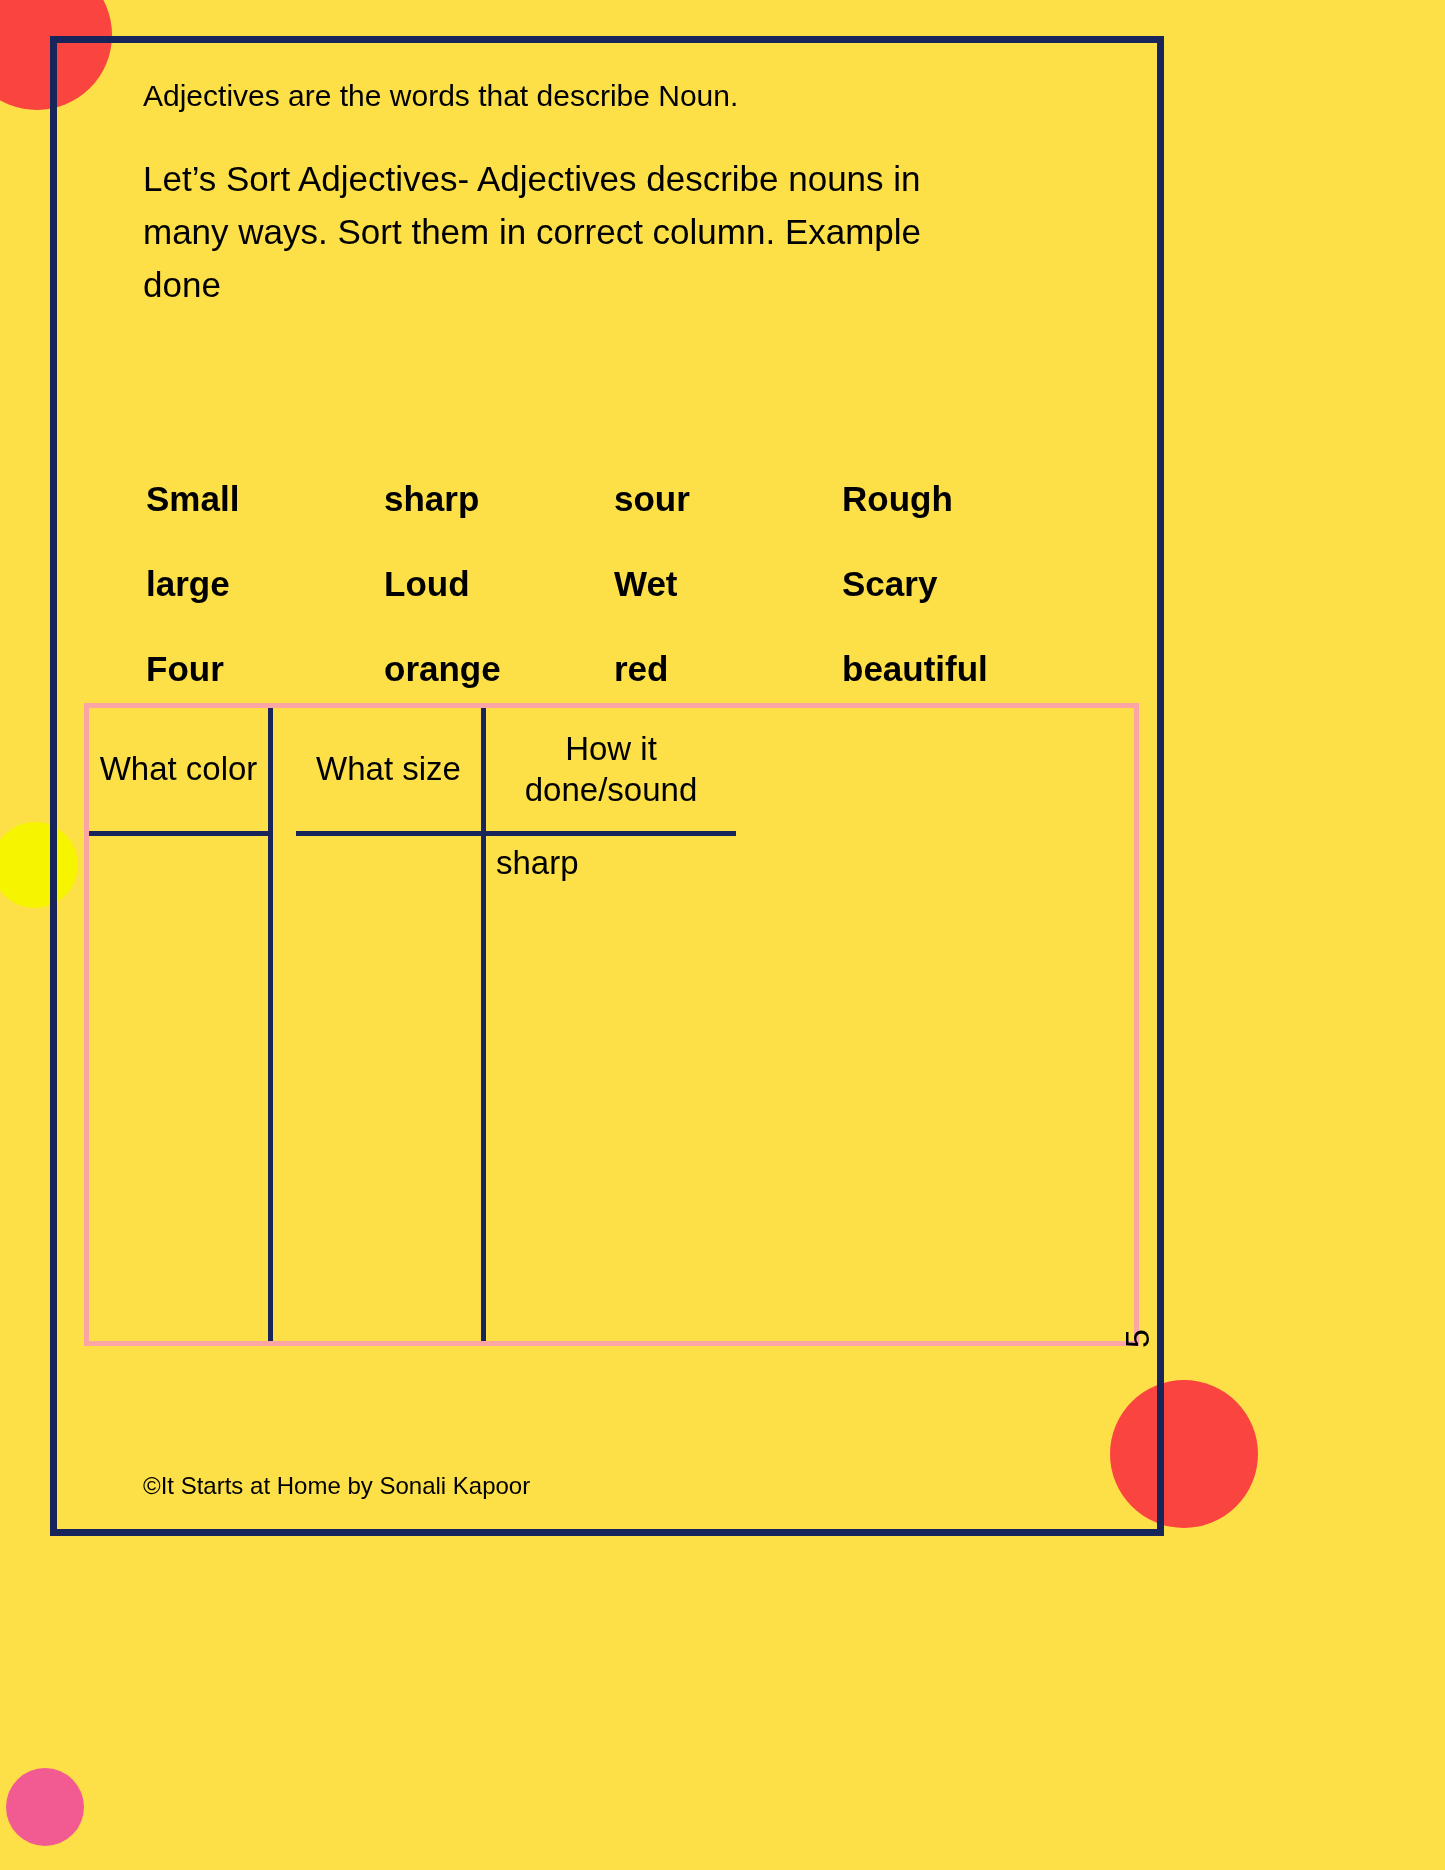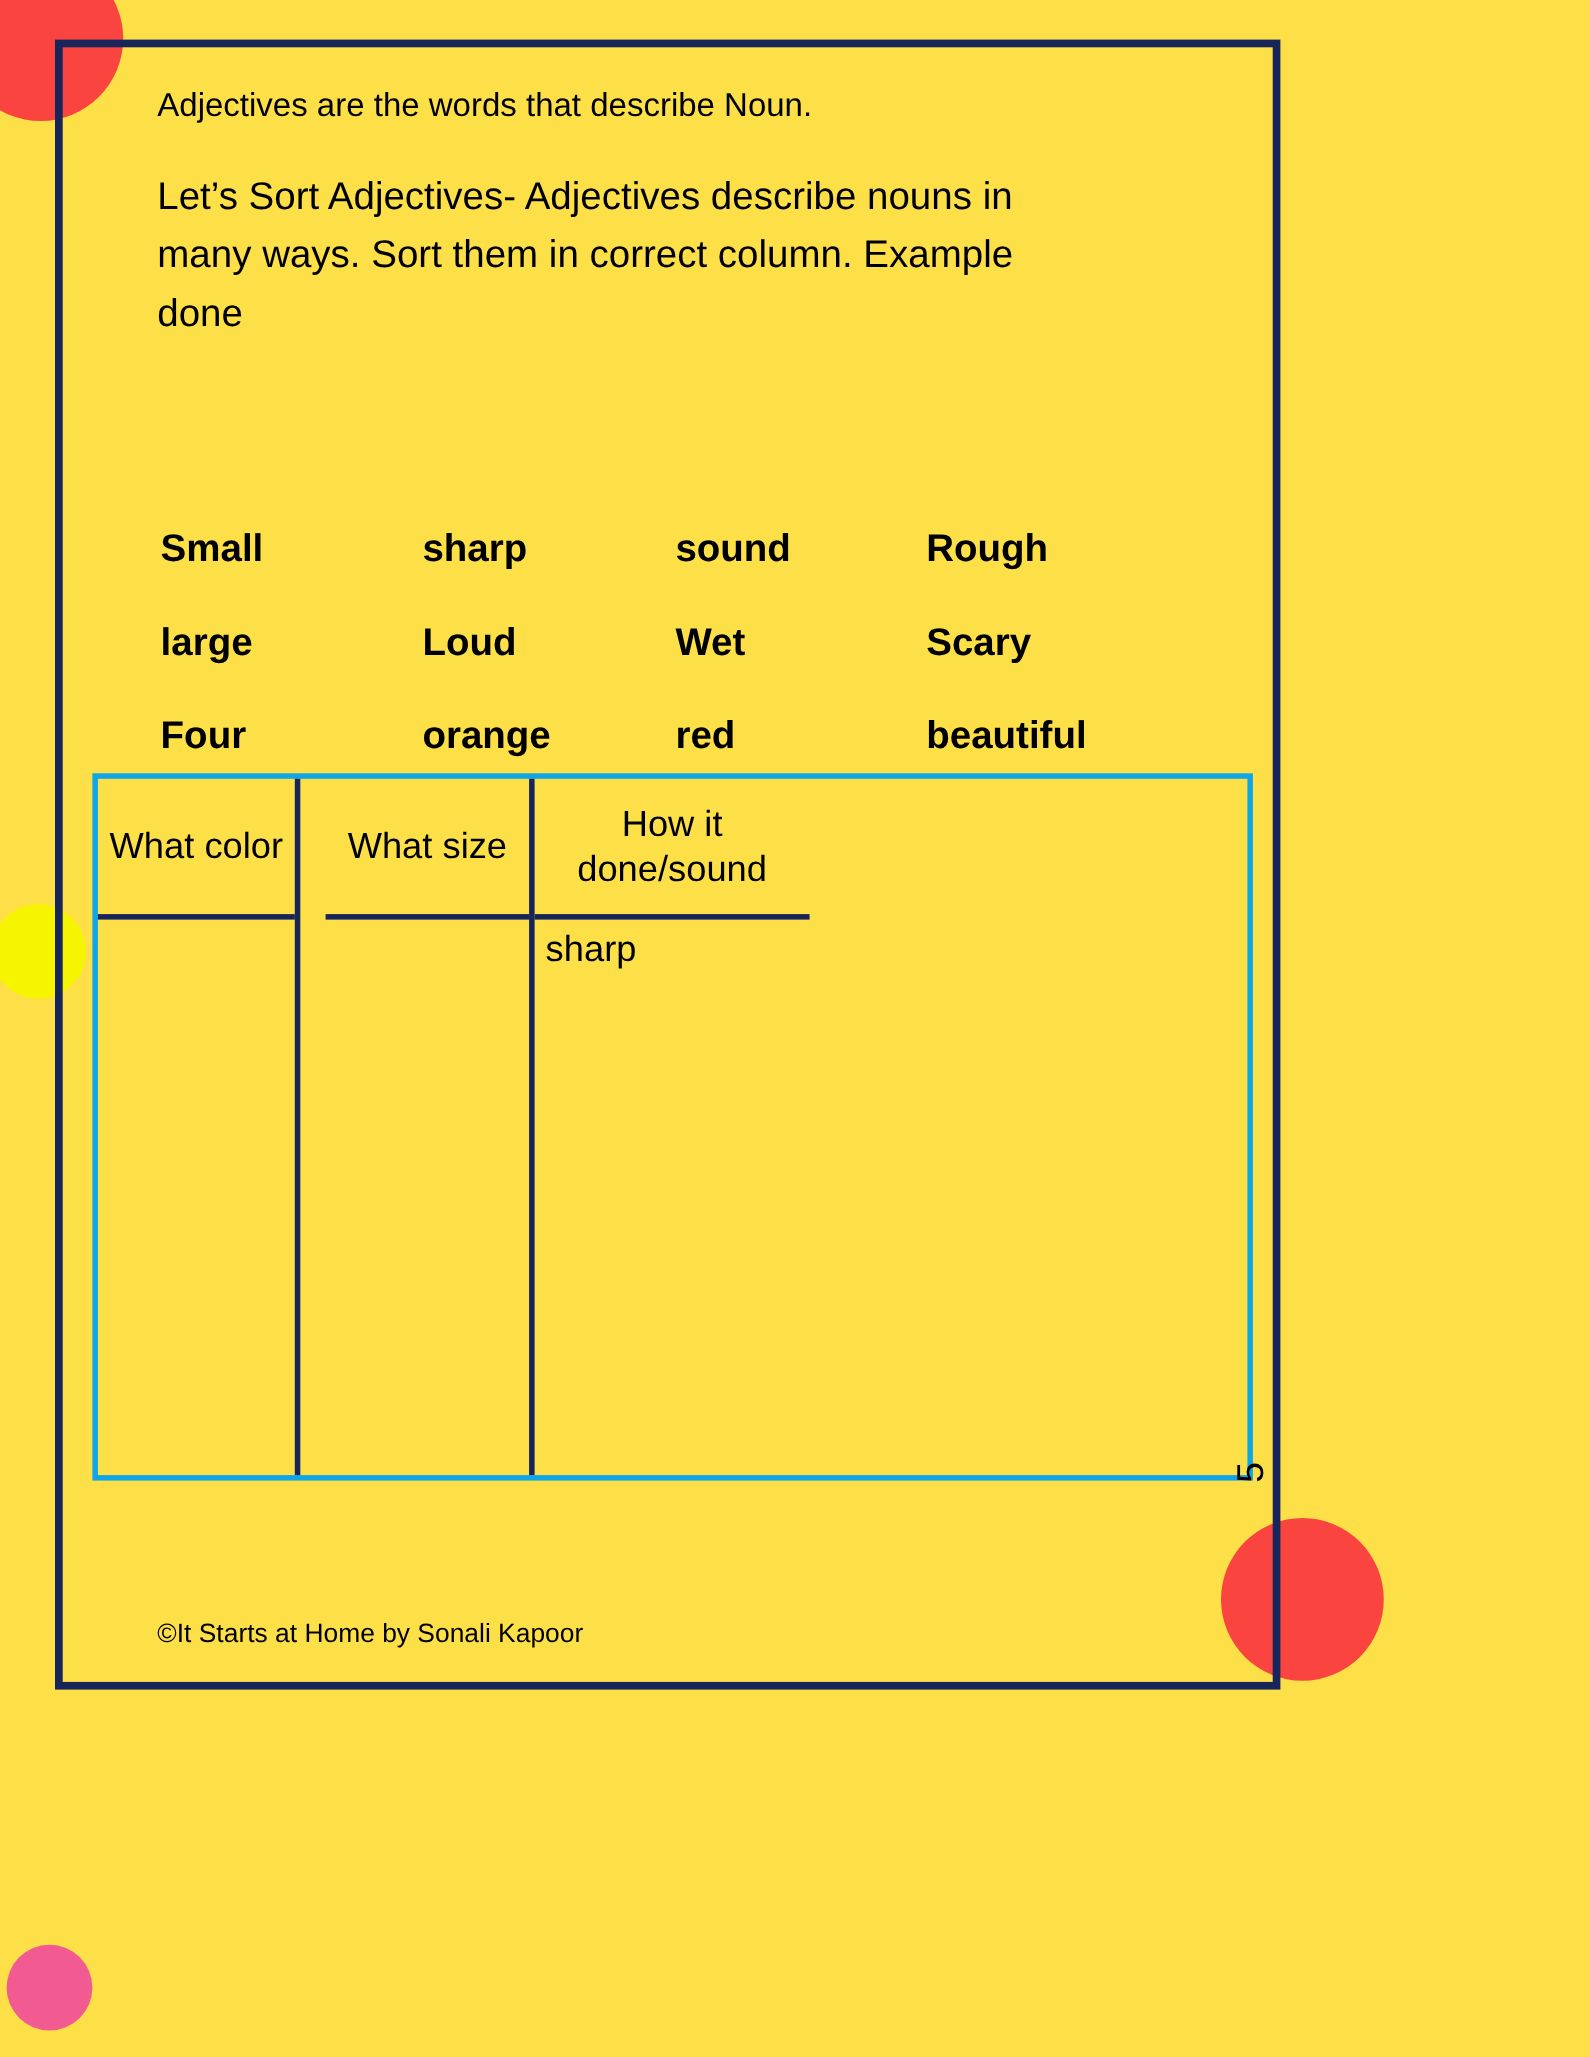--- a/index.html
+++ b/index.html
@@ -108,21 +108,21 @@
   .wb-c2 { width: 230px; }
   .wb-c3 { width: 228px; }
   .wb-c4 { width: 240px; }
   
   .table-wrap {
     position: absolute;
     left: 84px;
     top: 703px;
     width: 1055px;
     height: 643px;
-    border: 5px solid #0ea5e9;
+    border: 5px solid #fca5a5;
     box-sizing: border-box;
     display: flex;
   }
   .col {
     box-sizing: border-box;
     border-right: 5px solid #17255a;
     display: flex;
     flex-direction: column;
   }
   .col:last-child { border-right: none; }
@@ -184,21 +184,21 @@
   <div class="content">
 
     <div class="intro-line">Adjectives are the words that describe Noun.</div>
 
     <div class="instructions">Let’s Sort Adjectives- Adjectives describe nouns in many ways. Sort them in correct column. Example done</div>
 
     <div class="wordbank">
       <div class="wb-row">
         <div class="wb-cell wb-c1">Small</div>
         <div class="wb-cell wb-c2">sharp</div>
-        <div class="wb-cell wb-c3">sound</div>
+        <div class="wb-cell wb-c3">sour</div>
         <div class="wb-cell wb-c4">Rough</div>
       </div>
       <div class="wb-row">
         <div class="wb-cell wb-c1">large</div>
         <div class="wb-cell wb-c2">Loud</div>
         <div class="wb-cell wb-c3">Wet</div>
         <div class="wb-cell wb-c4">Scary</div>
       </div>
       <div class="wb-row">
         <div class="wb-cell wb-c1">Four</div>

